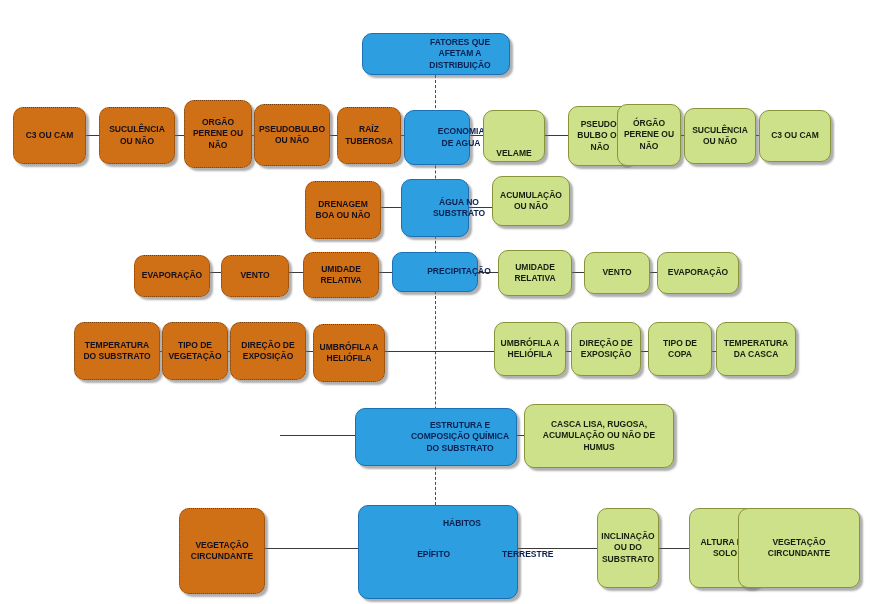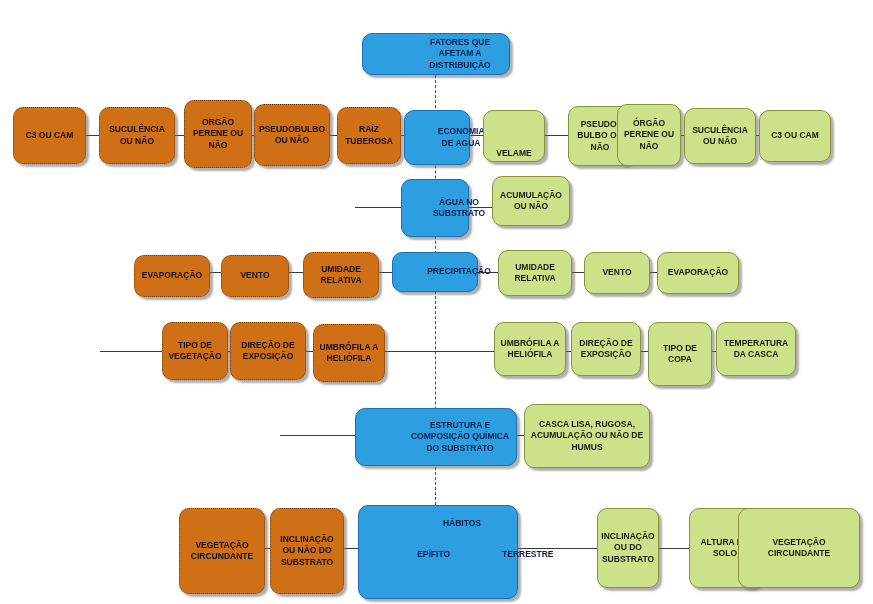--- a/index.html
+++ b/index.html
@@ -89,20 +89,23 @@
     </div>
     <div class="node green" style="left: 617px; top: 104px; width: 64px; height: 62px;">
       <span class="label">ÓRGÃO PERENE OU NÃO</span>
     </div>
     <div class="node green" style="left: 684px; top: 108px; width: 72px; height: 56px;">
       <span class="label">SUCULÊNCIA OU NÃO</span>
     </div>
     <div class="node green" style="left: 759px; top: 110px; width: 72px; height: 52px;">
       <span class="label">C3 OU CAM</span>
     </div>
+    <div class="node orange" style="left: 305px; top: 181px; width: 76px; height: 58px;">
+      <span class="label">DRENAGEM BOA OU NÃO</span>
+    </div>
     <div class="node blue" style="left: 401px; top: 179px; width: 68px; height: 58px;">
       <span class="label">ÁGUA NO SUBSTRATO</span>
     </div>
     <div class="node green" style="left: 492px; top: 176px; width: 78px; height: 50px;">
       <span class="label">ACUMULAÇÃO OU NÃO</span>
     </div>
     <div class="node orange" style="left: 134px; top: 255px; width: 76px; height: 42px;">
       <span class="label">EVAPORAÇÃO</span>
     </div>
     <div class="node orange" style="left: 221px; top: 255px; width: 68px; height: 42px;">
@@ -116,52 +119,52 @@
     </div>
     <div class="node green" style="left: 498px; top: 250px; width: 74px; height: 46px;">
       <span class="label">UMIDADE RELATIVA</span>
     </div>
     <div class="node green" style="left: 584px; top: 252px; width: 66px; height: 42px;">
       <span class="label">VENTO</span>
     </div>
     <div class="node green" style="left: 657px; top: 252px; width: 82px; height: 42px;">
       <span class="label">EVAPORAÇÃO</span>
     </div>
+    <div class="node orange" style="left: 74px; top: 322px; width: 86px; height: 58px;">
+      <span class="label">TEMPERATURA DO SUBSTRATO</span>
+    </div>
     <div class="node orange" style="left: 162px; top: 322px; width: 66px; height: 58px;">
       <span class="label">TIPO DE VEGETAÇÃO</span>
     </div>
     <div class="node orange" style="left: 230px; top: 322px; width: 76px; height: 58px;">
       <span class="label">DIREÇÃO DE EXPOSIÇÃO</span>
     </div>
     <div class="node orange" style="left: 313px; top: 324px; width: 72px; height: 58px;">
       <span class="label">UMBRÓFILA A HELIÓFILA</span>
     </div>
     <div class="node green" style="left: 494px; top: 322px; width: 72px; height: 54px;">
       <span class="label">UMBRÓFILA A HELIÓFILA</span>
     </div>
     <div class="node green" style="left: 571px; top: 322px; width: 70px; height: 54px;">
       <span class="label">DIREÇÃO DE EXPOSIÇÃO</span>
     </div>
-    <div class="node green" style="left: 648px; top: 322px; width: 64px; height: 64px;">
+    <div class="node green" style="left: 648px; top: 322px; width: 64px; height: 54px;">
       <span class="label">TIPO DE COPA</span>
     </div>
     <div class="node green" style="left: 716px; top: 322px; width: 80px; height: 54px;">
       <span class="label">TEMPERATURA DA CASCA</span>
     </div>
     <div class="node blue" style="left: 355px; top: 408px; width: 162px; height: 58px;">
       <span class="label">ESTRUTURA E COMPOSIÇÃO QUÍMICA DO SUBSTRATO</span>
     </div>
-    <div class="node green" style="left: 524px; top: 404px; width: 126px; height: 64px;">
+    <div class="node green" style="left: 524px; top: 404px; width: 150px; height: 64px;">
       <span class="label">CASCA LISA, RUGOSA, ACUMULAÇÃO OU NÃO DE HUMUS</span>
     </div>
     <div class="node orange" style="left: 179px; top: 508px; width: 86px; height: 86px;">
       <span class="label">VEGETAÇÃO CIRCUNDANTE</span>
-    </div>
-    <div class="node orange" style="left: 270px; top: 508px; width: 74px; height: 86px;">
-      <span class="label">INCLINAÇÃO OU NÃO DO SUBSTRATO</span>
     </div>
     <div class="node blue has-sub" style="left: 358px; top: 505px; width: 160px; height: 94px;">
       <span class="label">HÁBITOS</span>
       <div class="subrow">
         <span class="label">EPÍFITO</span>
         <span class="label">TERRESTRE</span>
       </div>
     </div>
     <div class="node green" style="left: 597px; top: 508px; width: 62px; height: 80px;">
       <span class="label">INCLINAÇÃO OU DO SUBSTRATO</span>

